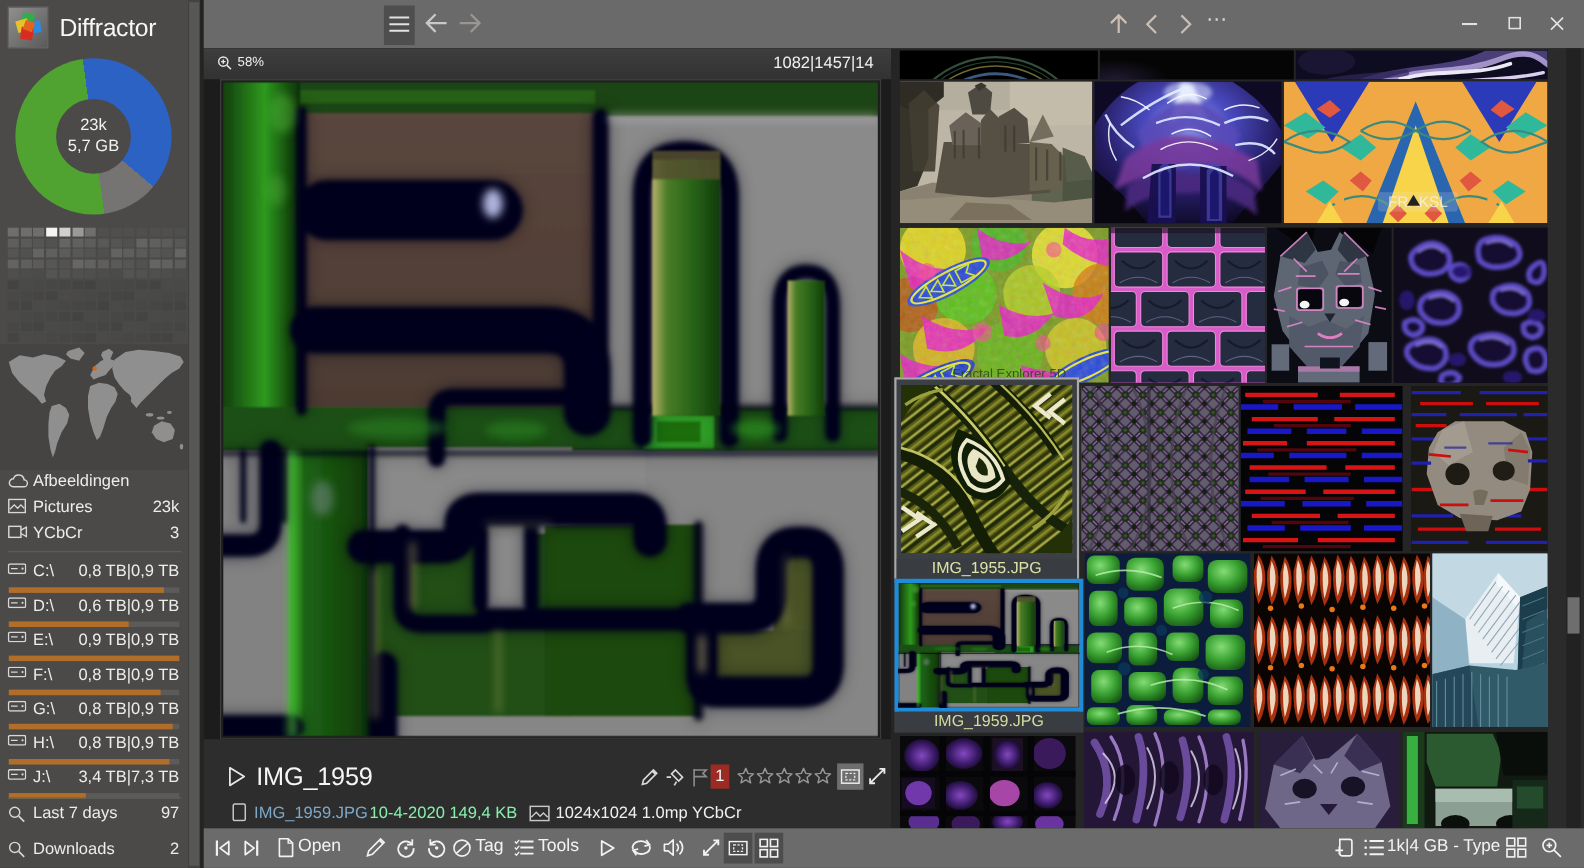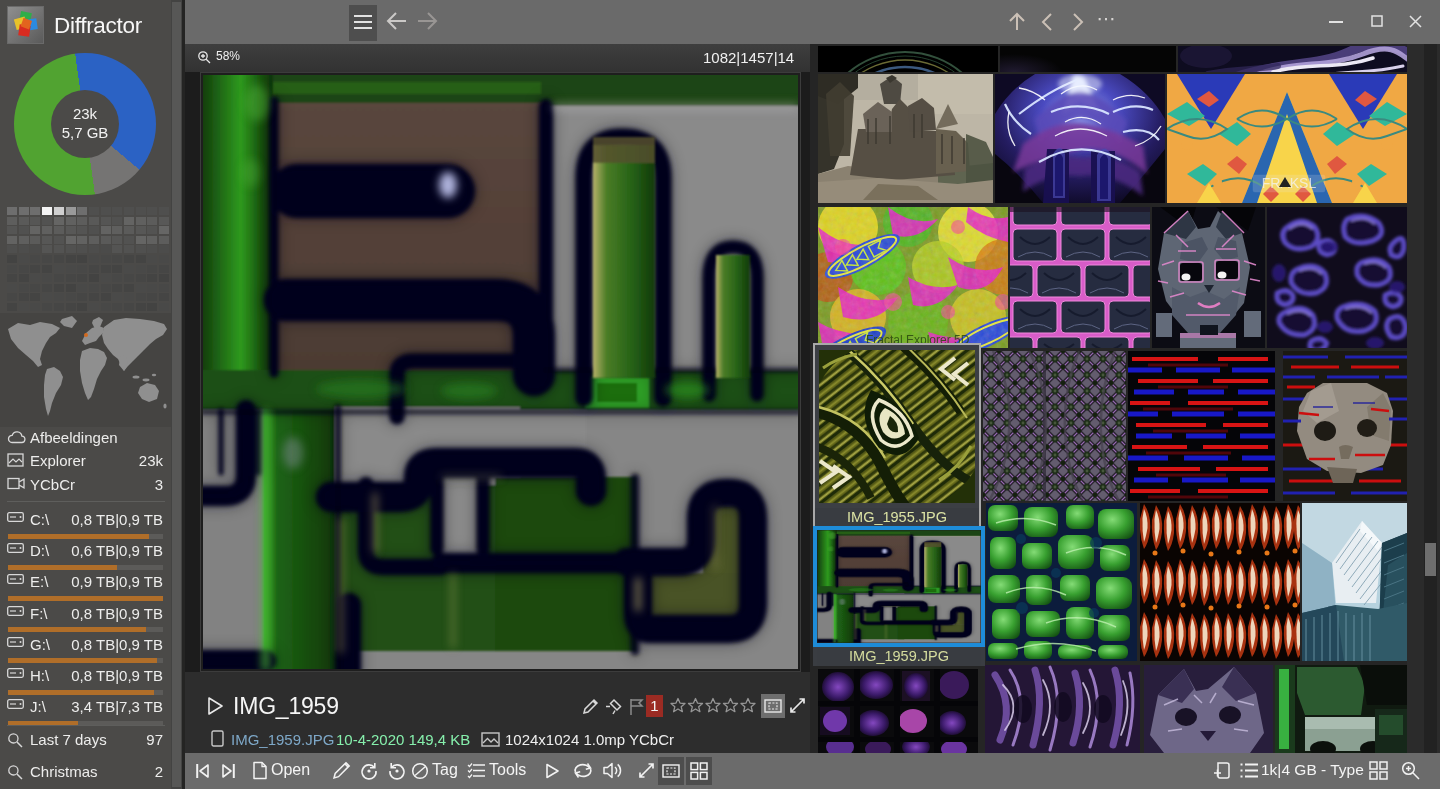--- a/index.html
+++ b/index.html
@@ -1184,21 +1184,21 @@
             <path d="M5 12.5h9.5a3.2 3.2 0 0 0 .4-6.4 5 5 0 0 0-9.7-.8A3.6 3.6 0 0 0 5 12.5z" fill="none" stroke="#d8d8d8" stroke-width="1.3"></path>
           </svg>
           <span class="lbl">Afbeeldingen</span>
           <span class="num"></span>
         </div>
         <div class="sitem" style="top:451px">
           <svg width="17" height="14" viewBox="0 0 17 14">
             <rect x="1" y="1" width="15" height="12" fill="none" stroke="#d8d8d8" stroke-width="1.3"></rect>
             <path d="M2 10l4-4 3 3 3-3 3 3" fill="none" stroke="#d8d8d8" stroke-width="1.2"></path>
           </svg>
-          <span class="lbl">Explorer</span>
+          <span class="lbl">Pictures</span>
           <span class="num">23k</span>
         </div>
         <div class="sitem" style="top:475px">
           <svg width="18" height="13" viewBox="0 0 18 13">
             <rect x="1" y="1.5" width="11" height="10" fill="none" stroke="#d8d8d8" stroke-width="1.3"></rect>
             <path d="M12 5l5-2.8v8.6L12 8" fill="none" stroke="#d8d8d8" stroke-width="1.3"></path>
           </svg>
           <span class="lbl">YCbCr</span>
           <span class="num">3</span>
         </div>
@@ -1294,18 +1294,18 @@
             <path d="M10 10l5 5" stroke="#d8d8d8" stroke-width="1.5"></path>
           </svg>
           <span class="lbl">Last 7 days</span>
           <span class="num">97</span>
         </div>
         <div class="sitem" style="top:762px">
           <svg width="16" height="16" viewBox="0 0 16 16">
             <circle cx="6.4" cy="6.4" r="4.6" fill="none" stroke="#d8d8d8" stroke-width="1.3"></circle>
             <path d="M10 10l5 5" stroke="#d8d8d8" stroke-width="1.5"></path>
           </svg>
-          <span class="lbl">Christmas</span>
+          <span class="lbl">Downloads</span>
           <span class="num">2</span>
         </div>
       </div>
 </div>
 
 </div>
 </body></html>

